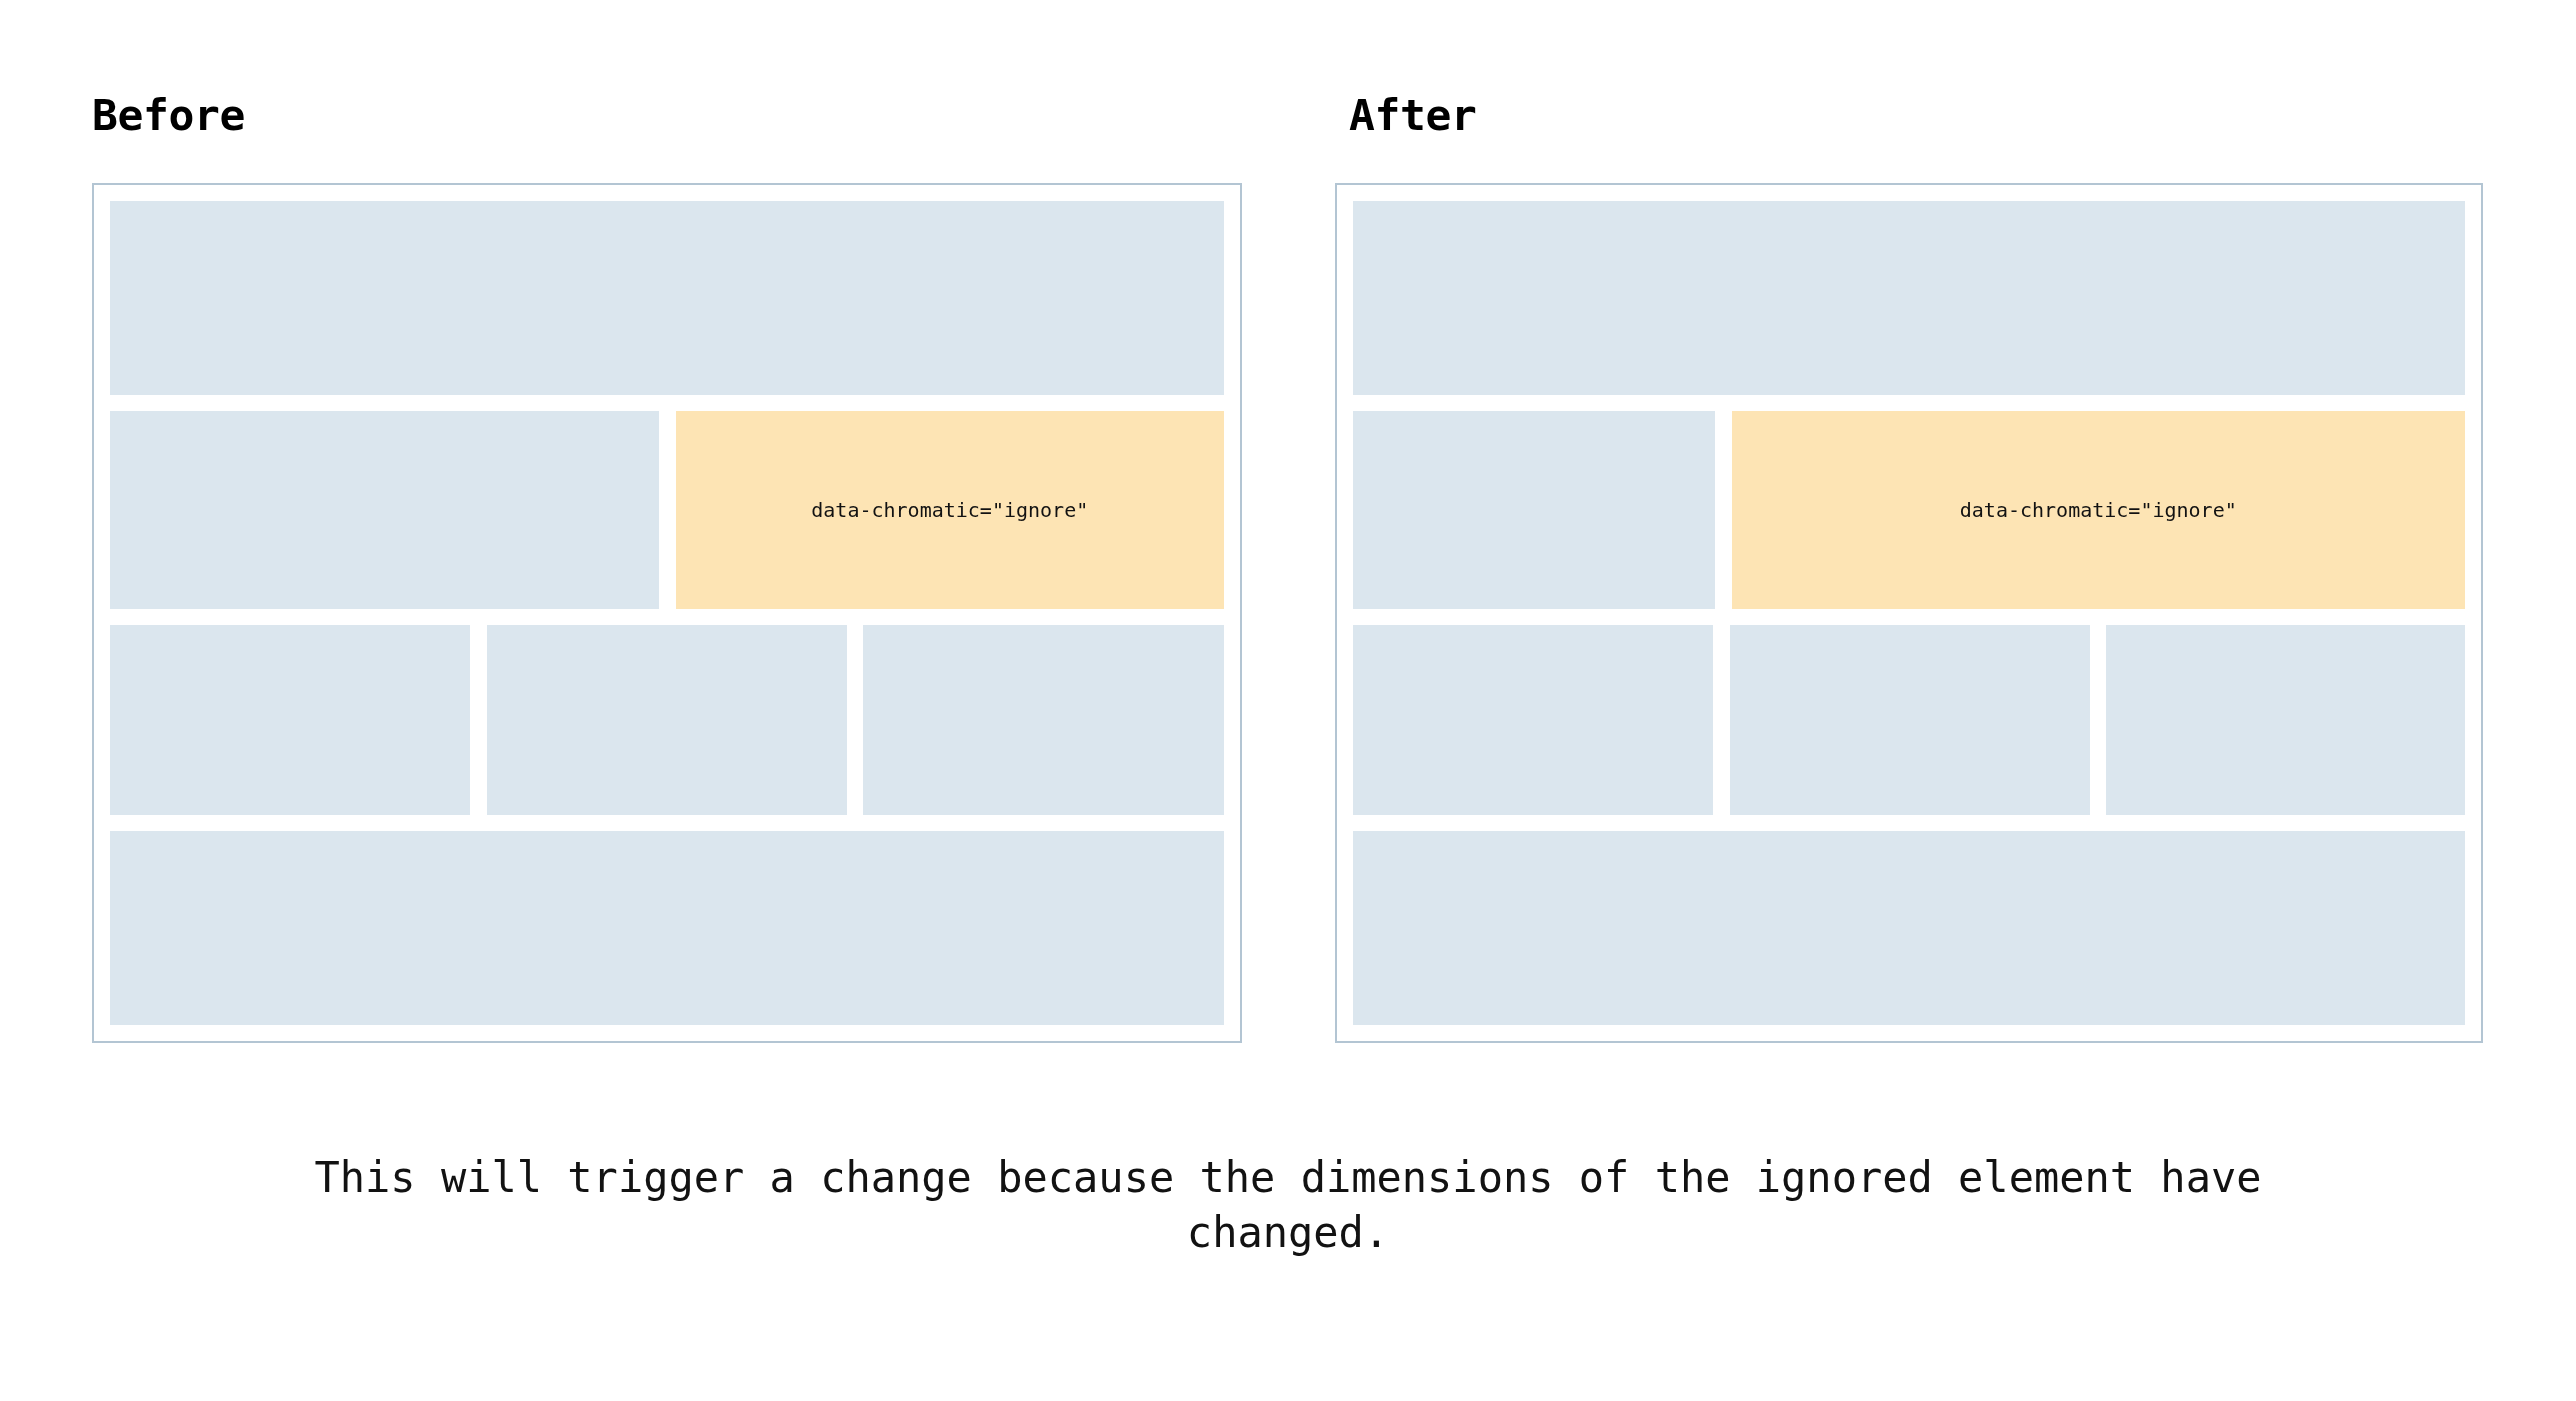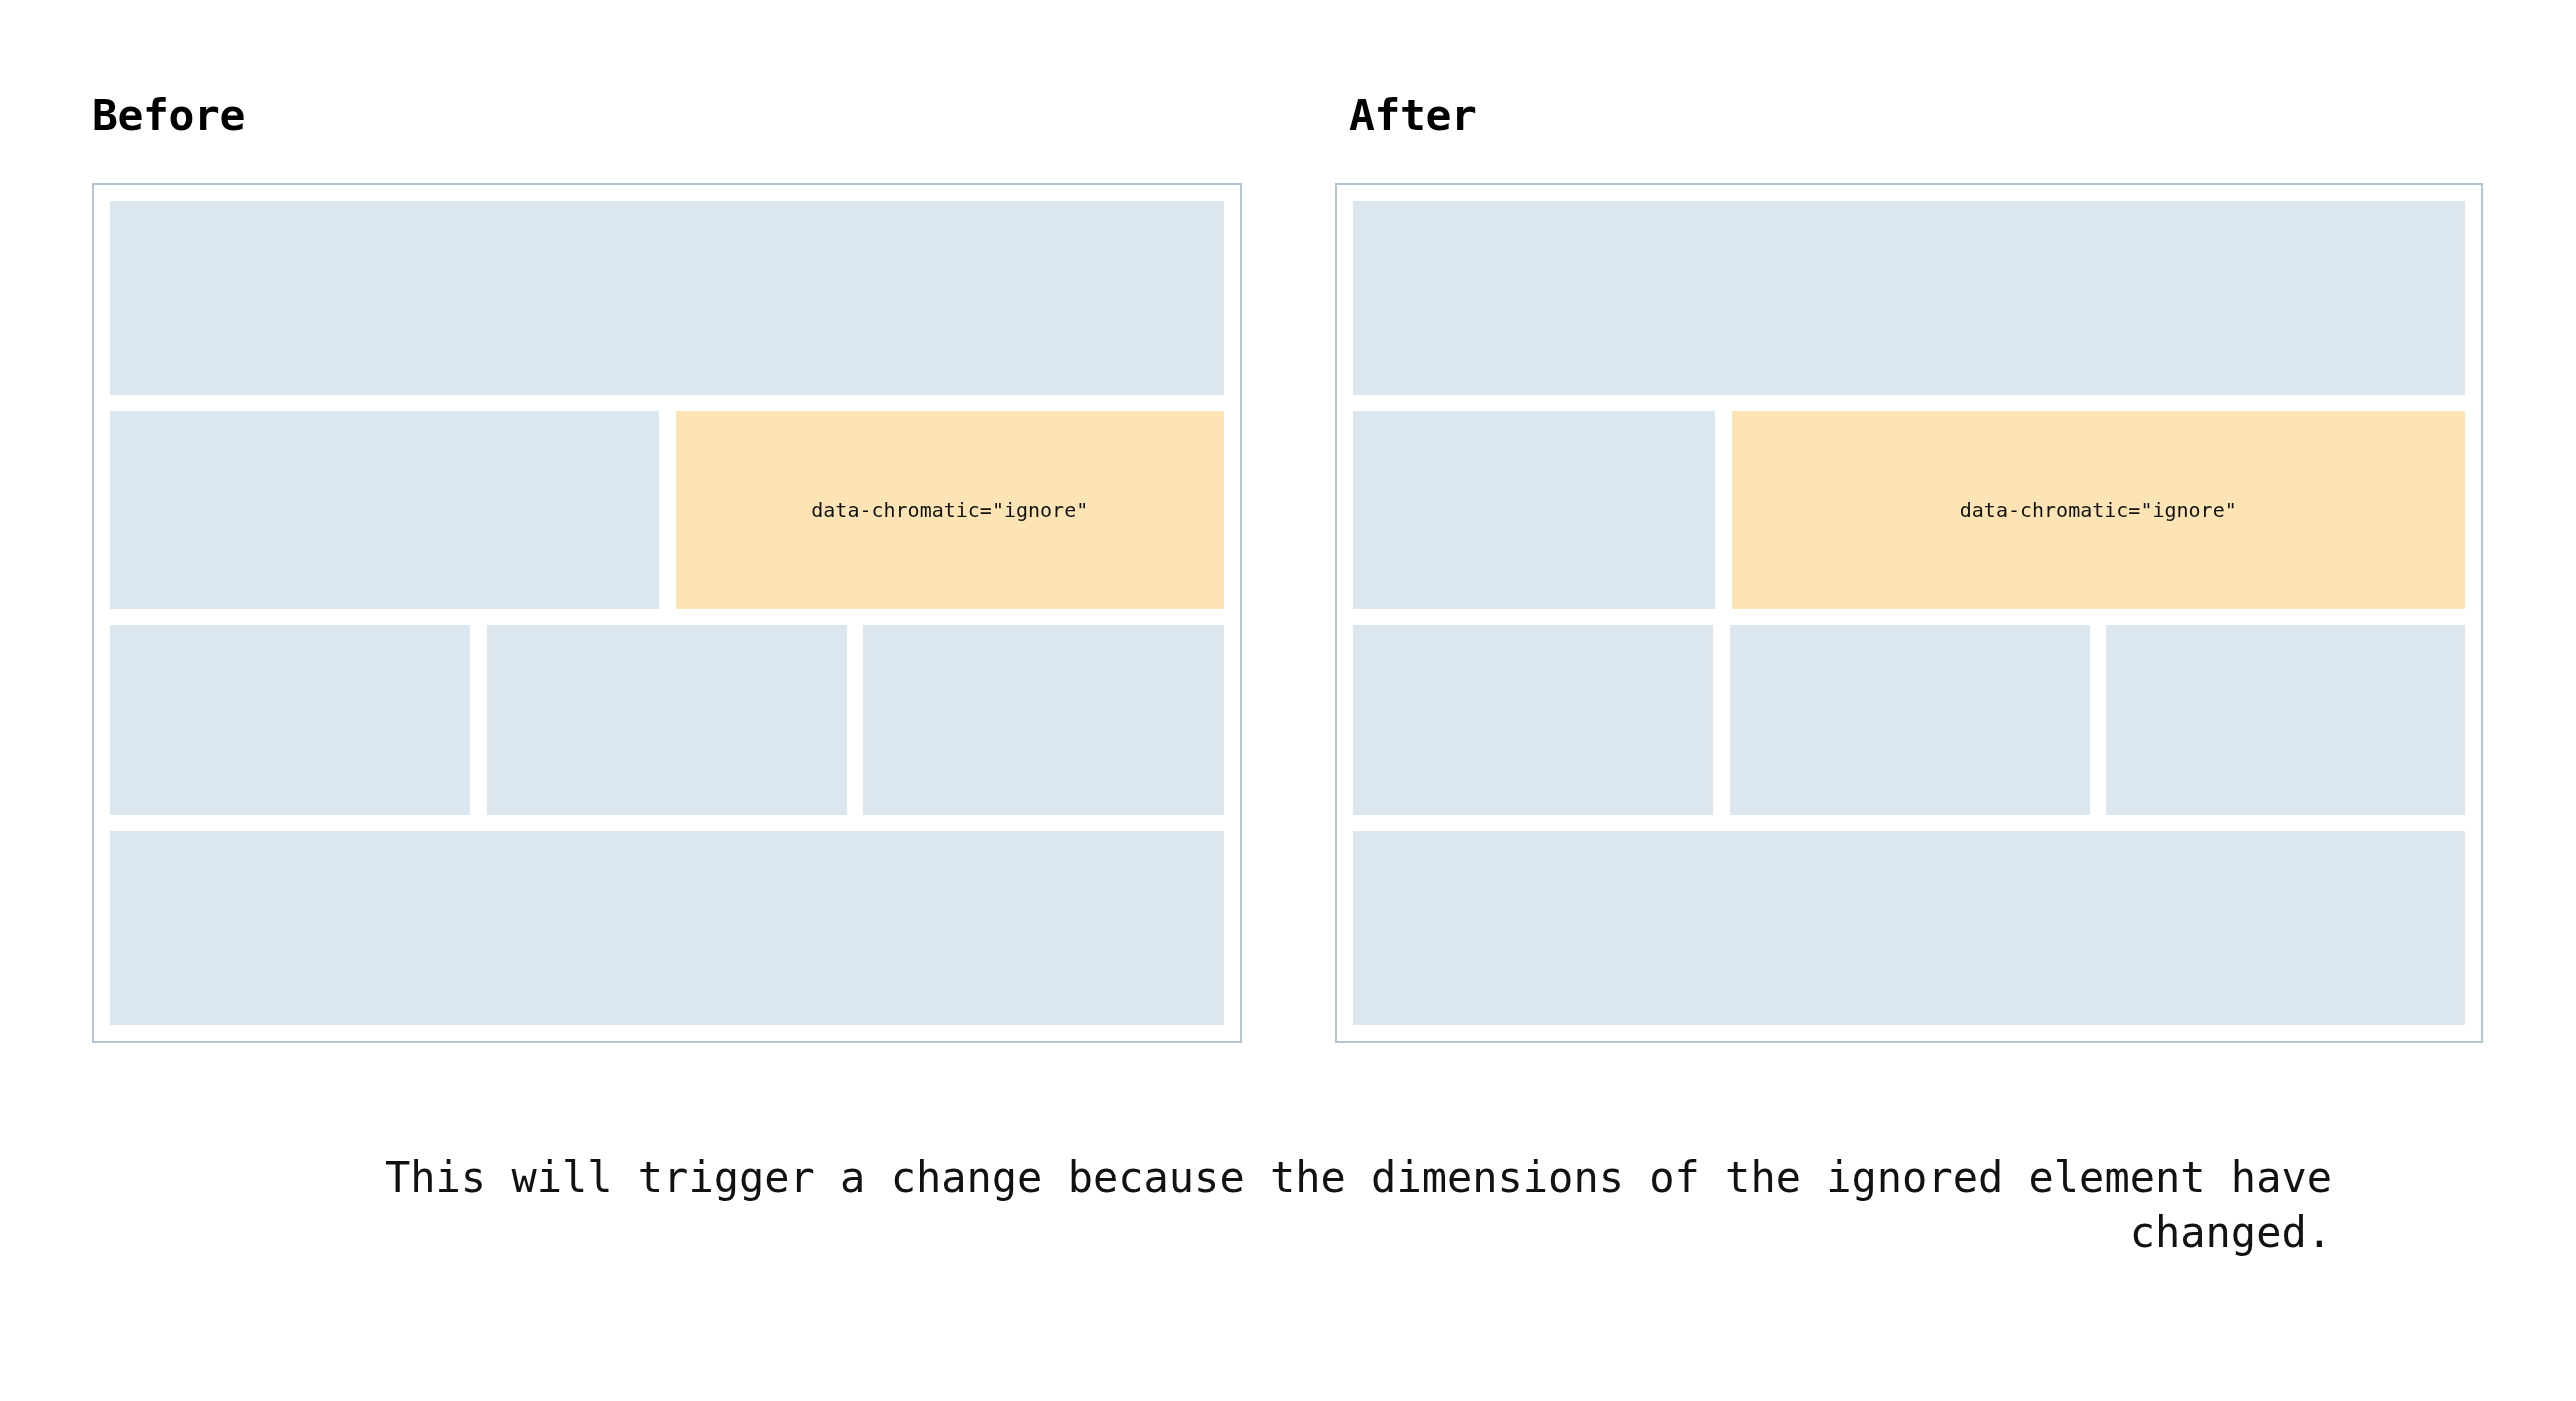--- a/index.html
+++ b/index.html
@@ -101,21 +101,21 @@
   #panel-after .r3-b { width: 360px; }
   #panel-after .r3-c { flex: 1 1 auto; }
   #panel-after .r4-a { flex: 1 1 auto; }
 
   
   #caption {
     position: absolute;
     left: 0;
     top: 1150px;
     width: 2576px;
-    text-align: right;
+    text-align: center;
     font-family: "DejaVu Sans Mono", "Liberation Mono", monospace;
     font-size: 42px;
     line-height: 1.32;
     color: #121212;
     padding: 0 244px;
   }
 </style>
 </head>
 <body>
 

